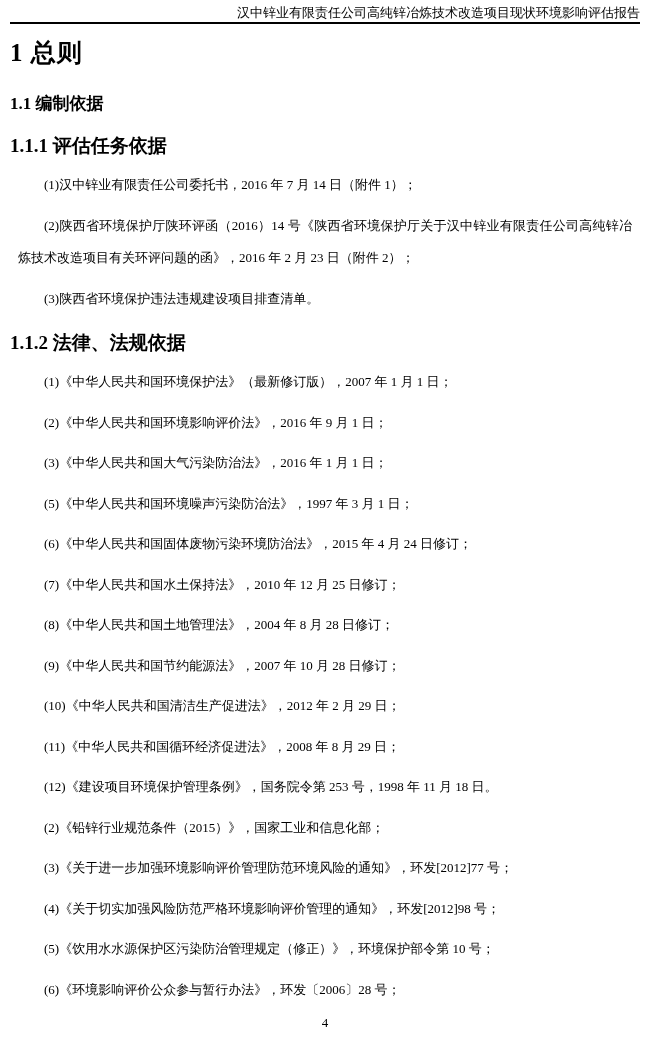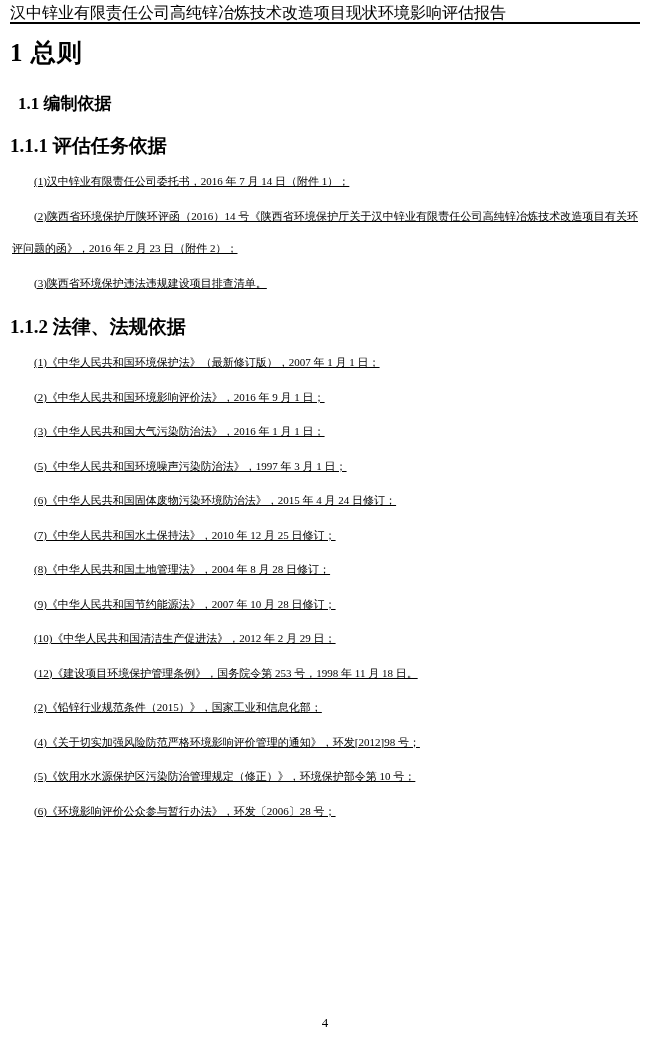--- a/index.html
+++ b/index.html
@@ -13,22 +13,22 @@
     position: relative;
     color: #000000;
     font-family: "Liberation Serif", "DejaVu Serif", serif;
     overflow: hidden;
   }
   .page {
     padding: 0 10px;
     box-sizing: border-box;
   }
   .page-header {
-    text-align: left;
-    font-size: 16px;
+    text-align: right;
+    font-size: 13px;
     line-height: 15px;
     padding-top: 5px;
     padding-bottom: 2px;
     font-weight: normal;
   }
   .header-divider {
     border-top: 2px solid #000000;
     height: 0;
     margin: 0;
   }
@@ -36,36 +36,35 @@
     font-size: 25px;
     font-weight: bold;
     line-height: 28px;
     margin: 15px 0 26px 0;
     letter-spacing: 1px;
   }
   .section-heading {
     font-size: 17px;
     font-weight: bold;
     line-height: 21px;
-    margin: 0 0 17px 8px;
+    margin: 0 0 17px 0;
     font-family: Liberation Serif, serif;
   }
   .subsection-heading {
     font-size: 19px;
     font-weight: bold;
     line-height: 30px;
     margin: 13px 0 4px 0;
   }
   .item {
-    font-size: 11px;
+    font-size: 13px;
     line-height: 32.5px;
-    margin: 2px;
+    margin: 8px;
     text-indent: 2em;
     text-align: justify;
-    text-decoration: underline;
   }
   .page-number {
     position: absolute;
     bottom: 6px;
     left: 0;
     right: 0;
     text-align: center;
     font-size: 13px;
   }
 </style>
@@ -89,22 +88,24 @@
   <h3 class="subsection-heading">1.1.2 法律、法规依据</h3>
   <p class="item">(1)《中华人民共和国环境保护法》（最新修订版），2007 年 1 月 1 日；</p>
   <p class="item">(2)《中华人民共和国环境影响评价法》，2016 年 9 月 1 日；</p>
   <p class="item">(3)《中华人民共和国大气污染防治法》，2016 年 1 月 1 日；</p>
   <p class="item">(5)《中华人民共和国环境噪声污染防治法》，1997 年 3 月 1 日；</p>
   <p class="item">(6)《中华人民共和国固体废物污染环境防治法》，2015 年 4 月 24 日修订；</p>
   <p class="item">(7)《中华人民共和国水土保持法》，2010 年 12 月 25 日修订；</p>
   <p class="item">(8)《中华人民共和国土地管理法》，2004 年 8 月 28 日修订；</p>
   <p class="item">(9)《中华人民共和国节约能源法》，2007 年 10 月 28 日修订；</p>
   <p class="item">(10)《中华人民共和国清洁生产促进法》，2012 年 2 月 29 日；</p>
+  <p class="item">(11)《中华人民共和国循环经济促进法》，2008 年 8 月 29 日；</p>
   <p class="item">(12)《建设项目环境保护管理条例》，国务院令第 253 号，1998 年 11 月 18 日。</p>
 
   <p class="item">(2)《铅锌行业规范条件（2015）》，国家工业和信息化部；</p>
+  <p class="item">(3)《关于进一步加强环境影响评价管理防范环境风险的通知》，环发[2012]77 号；</p>
   <p class="item">(4)《关于切实加强风险防范严格环境影响评价管理的通知》，环发[2012]98 号；</p>
   <p class="item">(5)《饮用水水源保护区污染防治管理规定（修正）》，环境保护部令第 10 号；</p>
   <p class="item">(6)《环境影响评价公众参与暂行办法》，环发〔2006〕28 号；</p>
 
 </div>
 
 <div class="page-number">4</div>
 
 </body></html>

